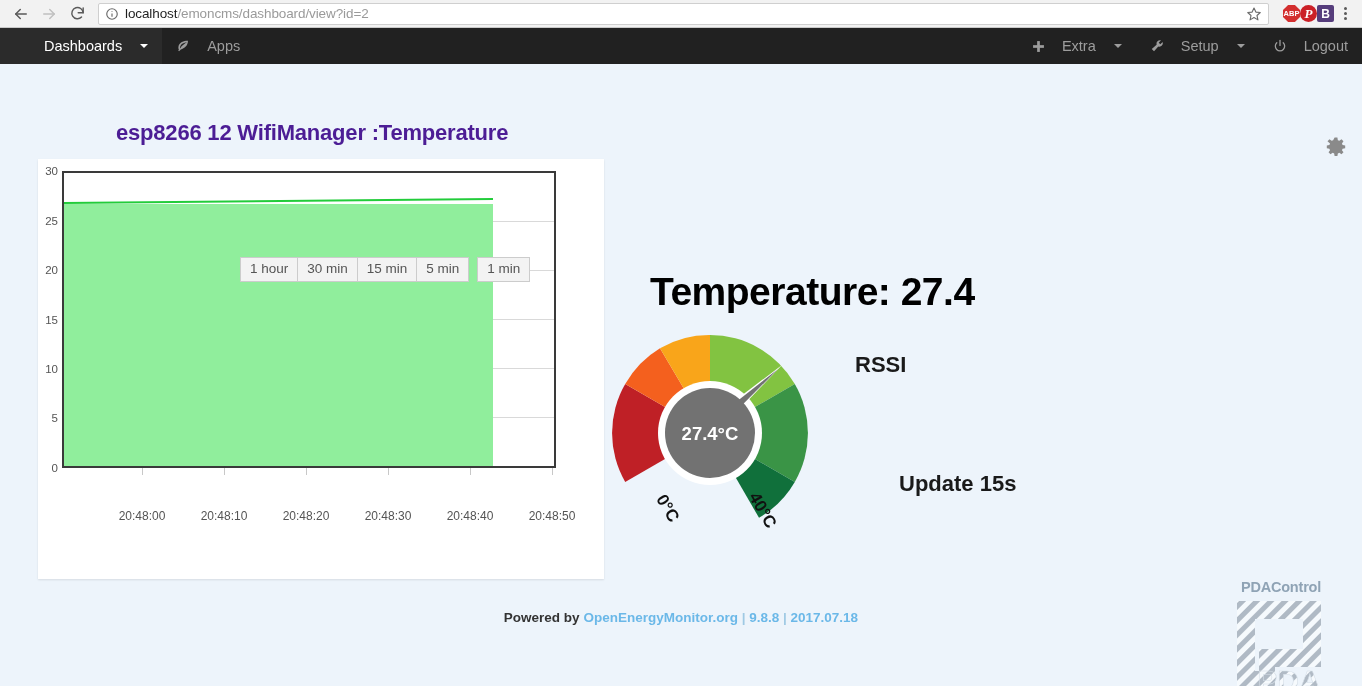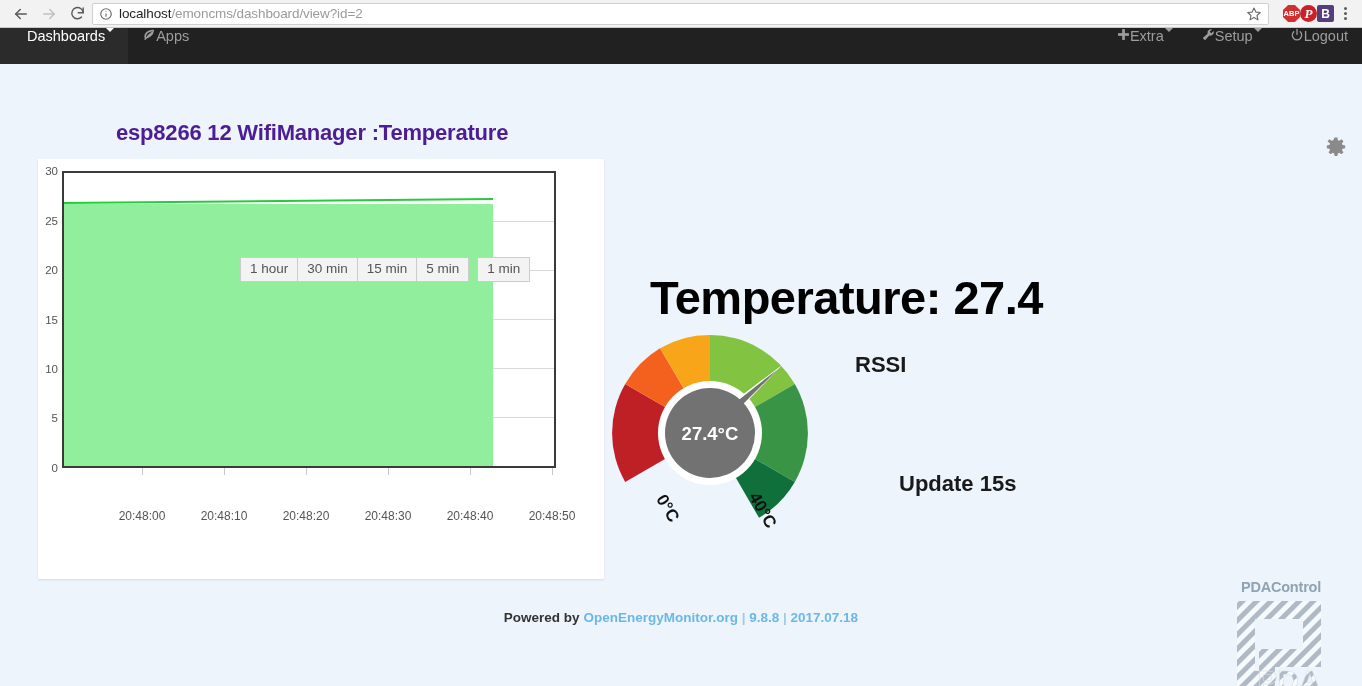--- a/index.html
+++ b/index.html
@@ -27,20 +27,21 @@
     display: flex; align-items: center; justify-content: center;
     color: #5a5a5a;
     flex: 0 0 auto;
   }
   .nav-btn.disabled { color: #c0c0c0; }
   .nav-btn svg { display: block; }
 
   .url-box {
     flex: 1 1 auto;
     height: 22px;
+    margin-left: 6px;
     background: #ffffff;
     border: 1px solid #cfcfcf;
     border-radius: 2px;
     display: flex;
     align-items: center;
     padding: 0 6px;
     position: relative;
   }
   .info-icon {
     width: 14px; height: 14px;
@@ -88,22 +89,22 @@
   
   .navbar {
     height: 36px;
     background: #212121;
     display: flex;
     align-items: stretch;
     color: #9d9d9d;
     font-size: 14.5px;
   }
   .nav-item {
-    display: flex; align-items: flex-start;
-    gap: 0;
+    display: flex; align-items: center;
+    gap: 17px;
     padding: 0 14px;
     color: #9d9d9d;
     text-decoration: none;
     white-space: nowrap;
   }
   .nav-item.active { background: #2b2b2b; color: #ffffff; }
   .nav-left { display: flex; align-items: stretch; }
   .nav-right { display: flex; align-items: stretch; margin-left: auto; }
   .caret {
     width: 0; height: 0;
@@ -196,21 +197,21 @@
     cursor: pointer;
   }
   .rgroup { display: flex; }
   .rgroup .rbtn + .rbtn { margin-left: -1px; }
   .rbtn.sep { margin-left: 8px; }
 
   
   .temp-readout {
     position: absolute;
     left: 650px; top: 206px;
-    font-size: 47px;
+    font-size: 39px;
     font-weight: bold;
     color: #000000;
     letter-spacing: -0.5px;
     white-space: nowrap;
   }
   .gauge-wrap {
     position: absolute;
     left: 612px; top: 271px;
     width: 196px; height: 196px;
   }

